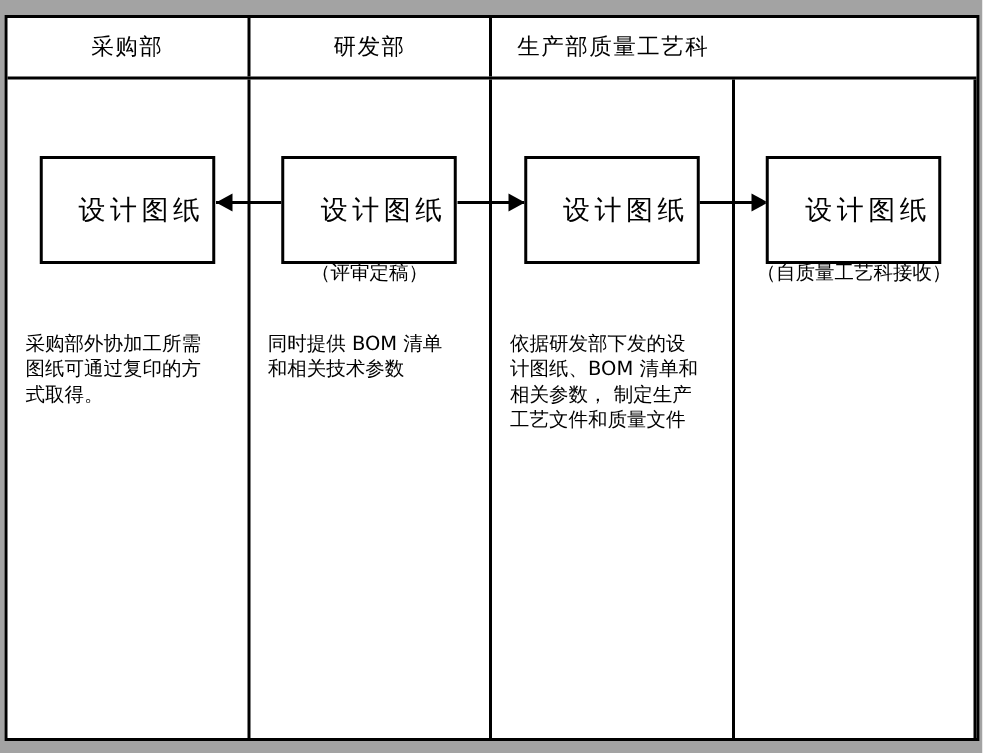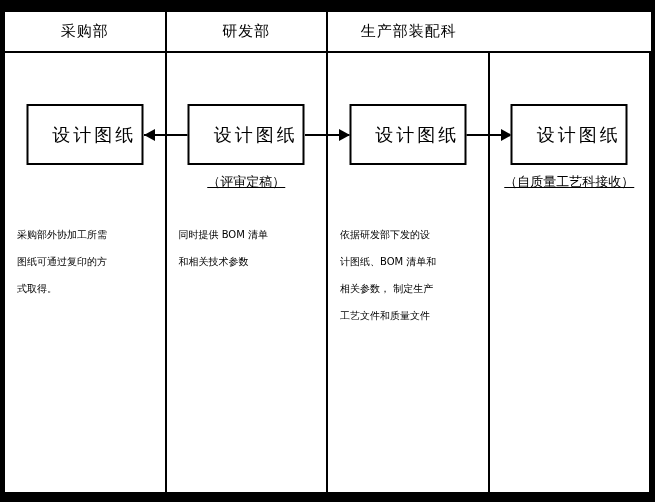--- a/index.html
+++ b/index.html
@@ -6,21 +6,21 @@
     margin: 0;
     padding: 0;
     background: #ffffff;
     font-family: "DejaVu Sans", sans-serif;
     color: #000000;
   }
   .page {
     position: relative;
     width: 655px;
     height: 502px;
-    background: #000000;
+    background: #a3a3a3;
     overflow: hidden;
   }
   .diagram {
     position: absolute;
     left: 3px;
     top: 10px;
     width: 650px;
     height: 484px;
     border: 2px solid #000000;
     box-sizing: border-box;
@@ -52,21 +52,21 @@
     position: relative;
     box-sizing: border-box;
   }
   .lane:not(:last-child) { border-right: 2px solid #000000; }
   .flow-box {
     position: absolute;
     top: 51px;
     left: 50%;
     transform: translateX(-50%);
     width: 117px;
-    height: 61px;
+    height: 72px;
     border: 2px solid #000000;
     box-sizing: border-box;
     background: #ffffff;
     display: flex;
     align-items: center;
     justify-content: center;
     font-size: 18px;
     letter-spacing: 3px;
     text-indent: 3px;
     white-space: nowrap;
@@ -74,29 +74,28 @@
     padding-left: 16px;
   }
   .box-caption {
     position: absolute;
     top: 120px;
     left: 0;
     right: 0;
     text-align: center;
     font-size: 13px;
     white-space: nowrap;
-    text-decoration: underline;
   }
   .lane-note {
     position: absolute;
     top: 168px;
     left: 12px;
     right: 5px;
-    font-size: 10px;
-    line-height: 27px;
+    font-size: 13px;
+    line-height: 17px;
     white-space: pre-line;
     text-align: left;
   }
   .arrow {
     position: absolute;
     top: 76px;
     height: 12px;
     z-index: 1;
   }
   .arrow .shaft {
@@ -123,21 +122,21 @@
 </style>
 </head>
 <body>
 
 <div class="page">
   <div class="diagram">
 
     <div class="header-row">
       <div class="header-cell">采购部</div>
       <div class="header-cell">研发部</div>
-      <div class="header-cell">生产部装配科</div>
+      <div class="header-cell">生产部质量工艺科</div>
     </div>
 
     <div class="body-row">
 
       <div class="lane">
         <div class="flow-box">
           <span>设计图纸</span>
         </div>
         <div class="box-caption"></div>
         <div class="lane-note">采购部外协加工所需

